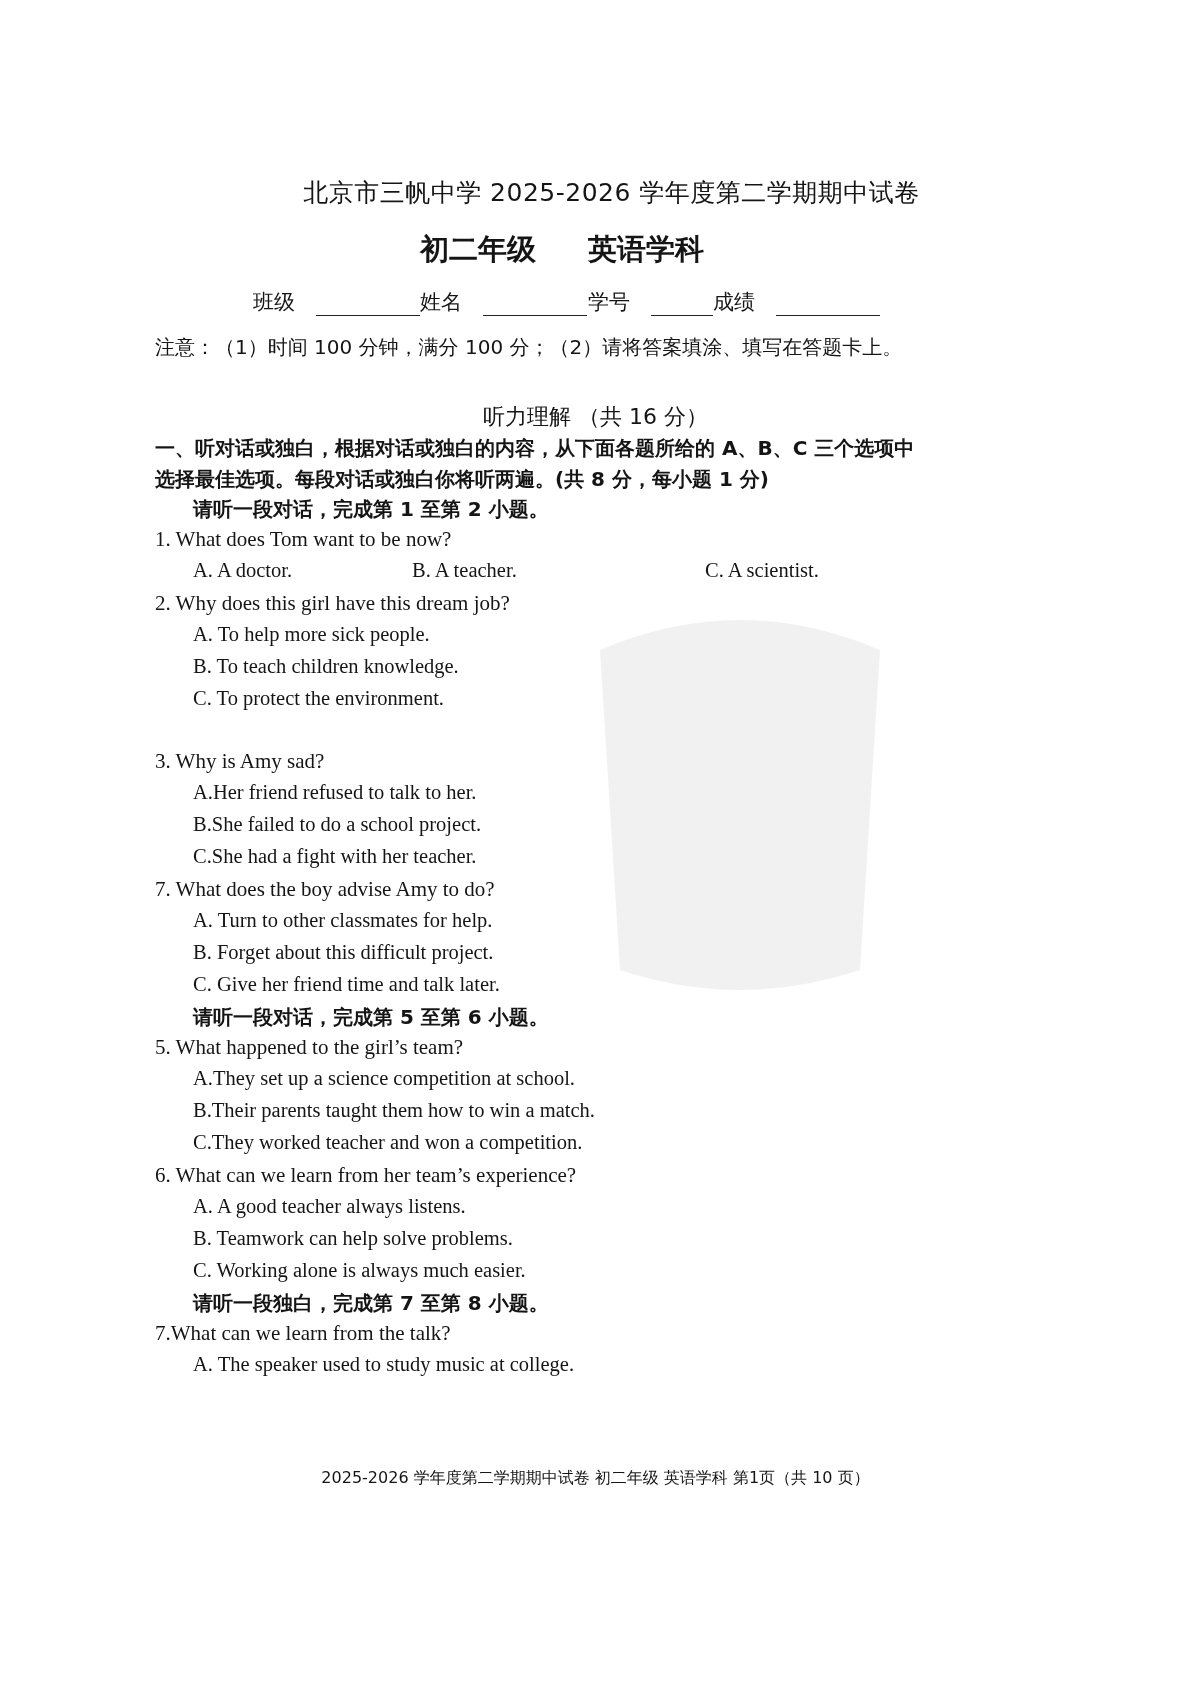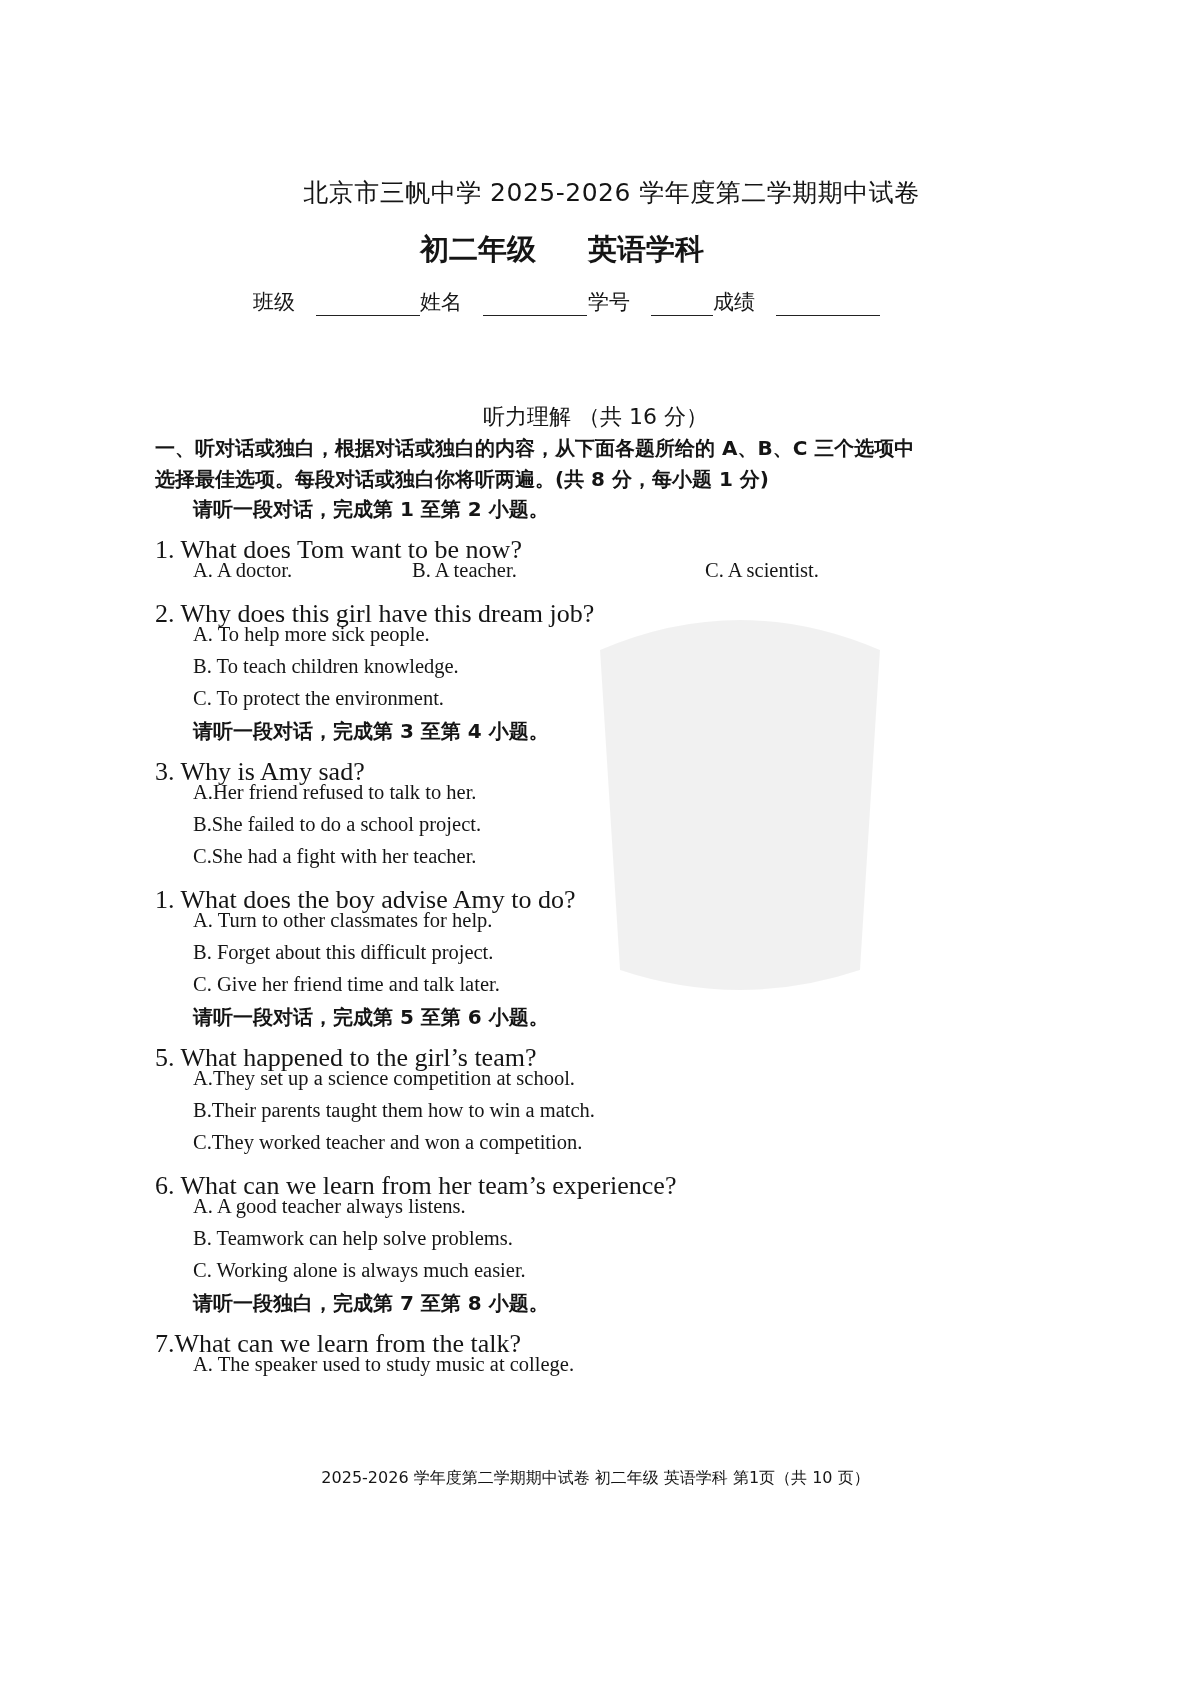--- a/index.html
+++ b/index.html
@@ -18,21 +18,21 @@
   .subtitle { top: 230px; font-size: 29px; font-weight: bold; }
   .subtitle .grade { position: absolute; left: 420px; }
   .subtitle .subject { position: absolute; left: 588px; }
   .info-row { top: 288px; font-size: 21px; }
   .field { position: absolute; display: flex; align-items: flex-end; gap: 19px; }
   .blank { display: inline-block; border-bottom: 1.5px solid #222; height: 18px; margin-left: 2px; }
   .notice { left: 155px; top: 334px; font-size: 20px; }
   .section-title { left: 0; width: 1191px; text-align: center; top: 402px; font-size: 22px; }
   .instr { left: 155px; font-size: 20px; font-weight: bold; }
   .sub-instr { left: 193px; font-size: 20px; font-weight: bold; }
-  .q { left: 155px; font-size: 26px; margin-top: 8px; }
+  .q { left: 155px; font-size: 21px; }
   .opt { left: 193px; font-size: 20.5px; }
   .footer { left: 0; width: 1191px; text-align: center; top: 1468px; font-size: 16px; }
   .watermark {
     position: absolute; left: 560px; top: 590px; width: 360px; height: 420px;
     opacity: 0.05; pointer-events: none;
   }
 </style>
 </head>
 <body>
 
@@ -61,46 +61,46 @@
     <div class="field" style="left:588px;">
       <span>学号</span>
       <span class="blank" style="width:62px;"></span>
     </div>
     <div class="field" style="left:713px;">
       <span>成绩</span>
       <span class="blank" style="width:104px;"></span>
     </div>
   </div>
 
+  <div class="abs notice cn">注意：（1）时间 100 分钟，满分 100 分；（2）请将答案填涂、填写在答题卡上。</div>
 
   <div class="abs section-title cn">听力理解 （共 16 分）</div>
 
   <div class="abs instr cn" style="top:435px;">一、听对话或独白，根据对话或独白的内容，从下面各题所给的 A、B、C 三个选项中</div>
   <div class="abs instr cn" style="top:466px;">选择最佳选项。每段对话或独白你将听两遍。(共 8 分，每小题 1 分)</div>
 
   <div class="abs sub-instr cn" style="top:496px;">请听一段对话，完成第 1 至第 2 小题。</div>
 
   <div class="abs q" style="top:527px;">1.  What does Tom want to be now?</div>
   <div class="abs opt" style="top:559px;">A. A doctor.</div>
   <div class="abs opt" style="top:559px;left:412px;">B. A teacher.</div>
   <div class="abs opt" style="top:559px;left:705px;">C. A scientist.</div>
 
   <div class="abs q" style="top:591px;">2. Why does this girl have this dream job?</div>
   <div class="abs opt" style="top:623px;">A. To help more sick people.</div>
   <div class="abs opt" style="top:655px;">B. To teach children knowledge.</div>
   <div class="abs opt" style="top:687px;">C. To protect the environment.</div>
 
-  <div class="abs sub-instr cn" style="top:718px;">请听一段对话，完成第 3 至第 4 小题。</div>
 
   <div class="abs q" style="top:749px;">3.  Why is Amy sad?</div>
   <div class="abs opt" style="top:781px;">A.Her friend refused to talk to her.</div>
   <div class="abs opt" style="top:813px;">B.She failed to do a school project.</div>
   <div class="abs opt" style="top:845px;">C.She had a fight with her teacher.</div>
 
-  <div class="abs q" style="top:877px;">1. What does the boy advise Amy to do?</div>
+  <div class="abs q" style="top:877px;">7. What does the boy advise Amy to do?</div>
   <div class="abs opt" style="top:909px;">A. Turn to other classmates for help.</div>
   <div class="abs opt" style="top:941px;">B. Forget about this difficult project.</div>
   <div class="abs opt" style="top:973px;">C. Give her friend time and talk later.</div>
 
   <div class="abs sub-instr cn" style="top:1004px;">请听一段对话，完成第 5 至第 6 小题。</div>
 
   <div class="abs q" style="top:1035px;">5.  What happened to the girl’s team?</div>
   <div class="abs opt" style="top:1099px;">B.Their parents taught them how to win a match.</div>
   <div class="abs opt" style="top:1067px;">A.They set up a science competition at school.</div>
   <div class="abs opt" style="top:1131px;">C.They worked teacher and won a competition.</div>

